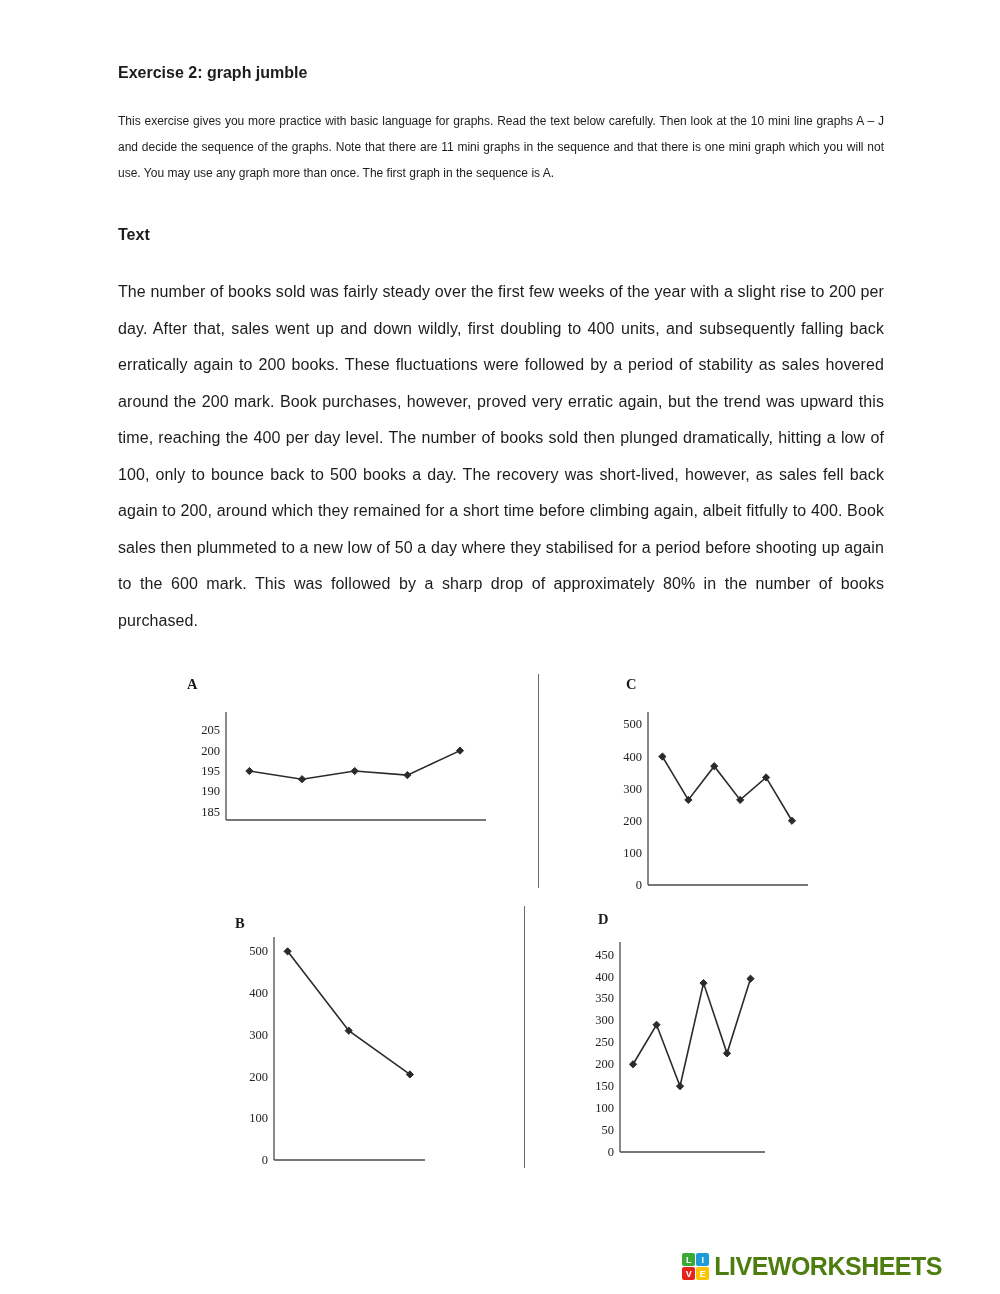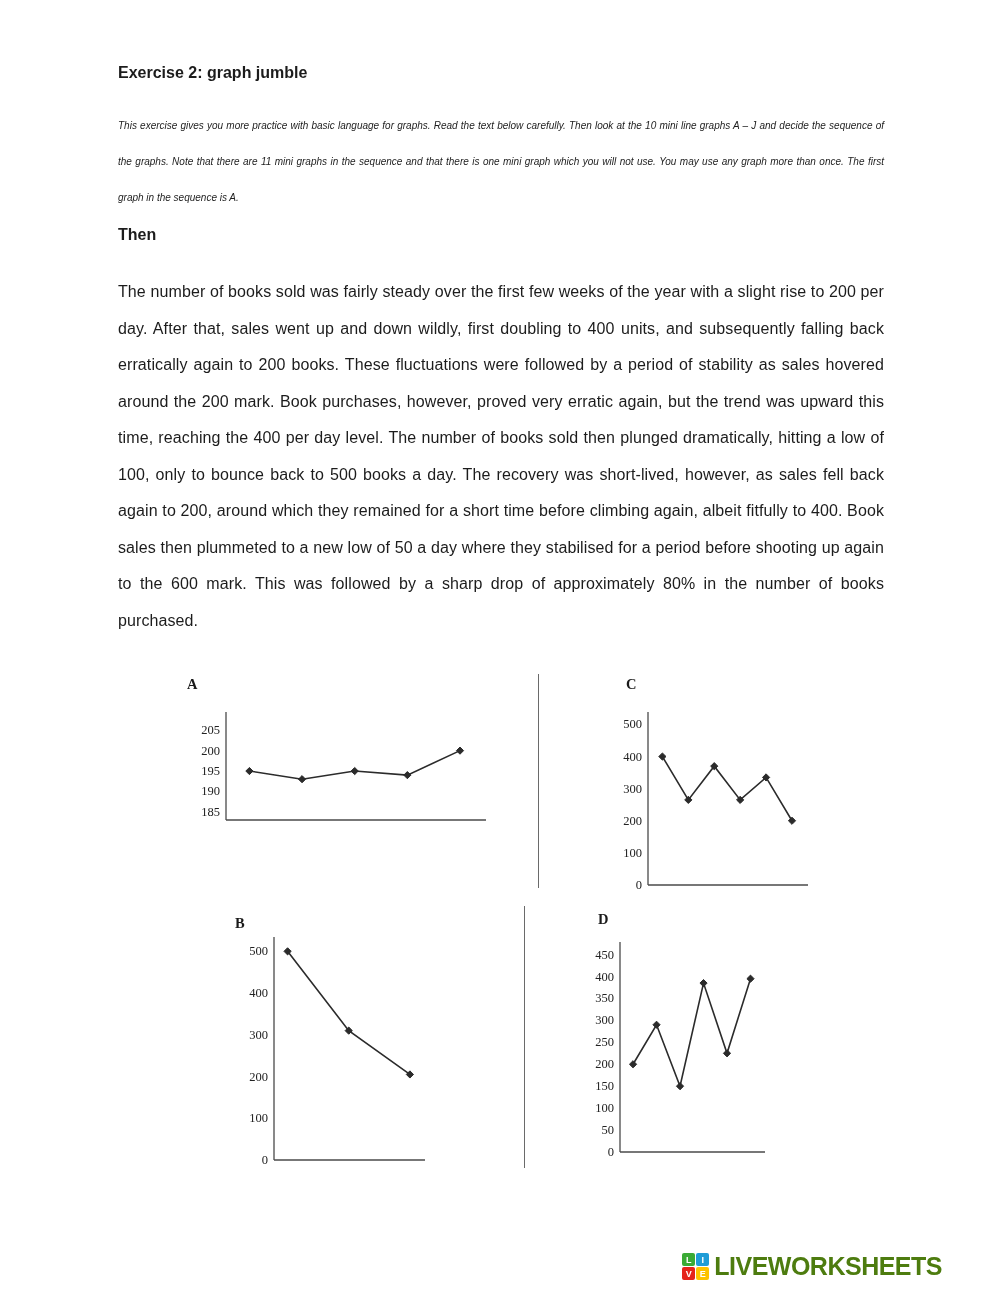--- a/index.html
+++ b/index.html
@@ -9,22 +9,22 @@
     width:1000px; height:1294px;
     background:#ffffff;
     font-family:"Liberation Sans", sans-serif;
     color:#1c1c1c;
     overflow:hidden;
   }
   .content-block { position:absolute; left:118px; width:766px; }
   .doc-title { top:64px; font-size:16px; font-weight:bold; }
   .intro {
     top:108px;
-    font-size:10px; font-style:italic;
-    line-height:36px; text-align:justify;
+    font-size:12px; 
+    line-height:26px; text-align:justify;
   }
   .text-heading { top:226px; font-size:16px; font-weight:bold; }
   .body-par {
     top:274px;
     font-size:16px;
     line-height:36.5px;
     text-align:justify;
     letter-spacing:0.1px;
   }
 
@@ -70,21 +70,21 @@
 </style>
 </head>
 <body>
 
 <div class="page">
 
   <h1 class="content-block doc-title">Exercise 2: graph jumble</h1>
 
   <p class="content-block intro">This exercise gives you more practice with basic language for graphs. Read the text below carefully. Then look at the 10 mini line graphs A – J and decide the sequence of the graphs. Note that there are 11 mini graphs in the sequence and that there is one mini graph which you will not use. You may use any graph more than once. The first graph in the sequence is A.</p>
 
-  <h2 class="content-block text-heading">Then</h2>
+  <h2 class="content-block text-heading">Text</h2>
 
   <p class="content-block body-par">The number of books sold was fairly steady over the first few weeks of the year with a slight rise to 200 per day. After that, sales went up and down wildly, first doubling to 400 units, and subsequently falling back erratically again to 200 books. These fluctuations were followed by a period of stability as sales hovered around the 200 mark. Book purchases, however, proved very erratic again, but the trend was upward this time, reaching the 400 per day level. The number of books sold then plunged dramatically, hitting a low of 100, only to bounce back to 500 books a day. The recovery was short-lived, however, as sales fell back again to 200, around which they remained for a short time before climbing again, albeit fitfully to 400. Book sales then plummeted to a new low of 50 a day where they stabilised for a period before shooting up again to the 600 mark. This was followed by a sharp drop of approximately 80% in the number of books purchased.</p>
 
   <section>
 
     <div class="chart-block" style="left:178px; top:668px; width:330px; height:192px;">
       <div class="chart-label" style="left:9px; top:8px;">A</div>
     <svg width="330" height="192" class="chart-svg">
           <line x1="48" y1="44" x2="48" y2="152" class="axis"></line>
           <line x1="48" y1="152" x2="308" y2="152" class="axis"></line>

